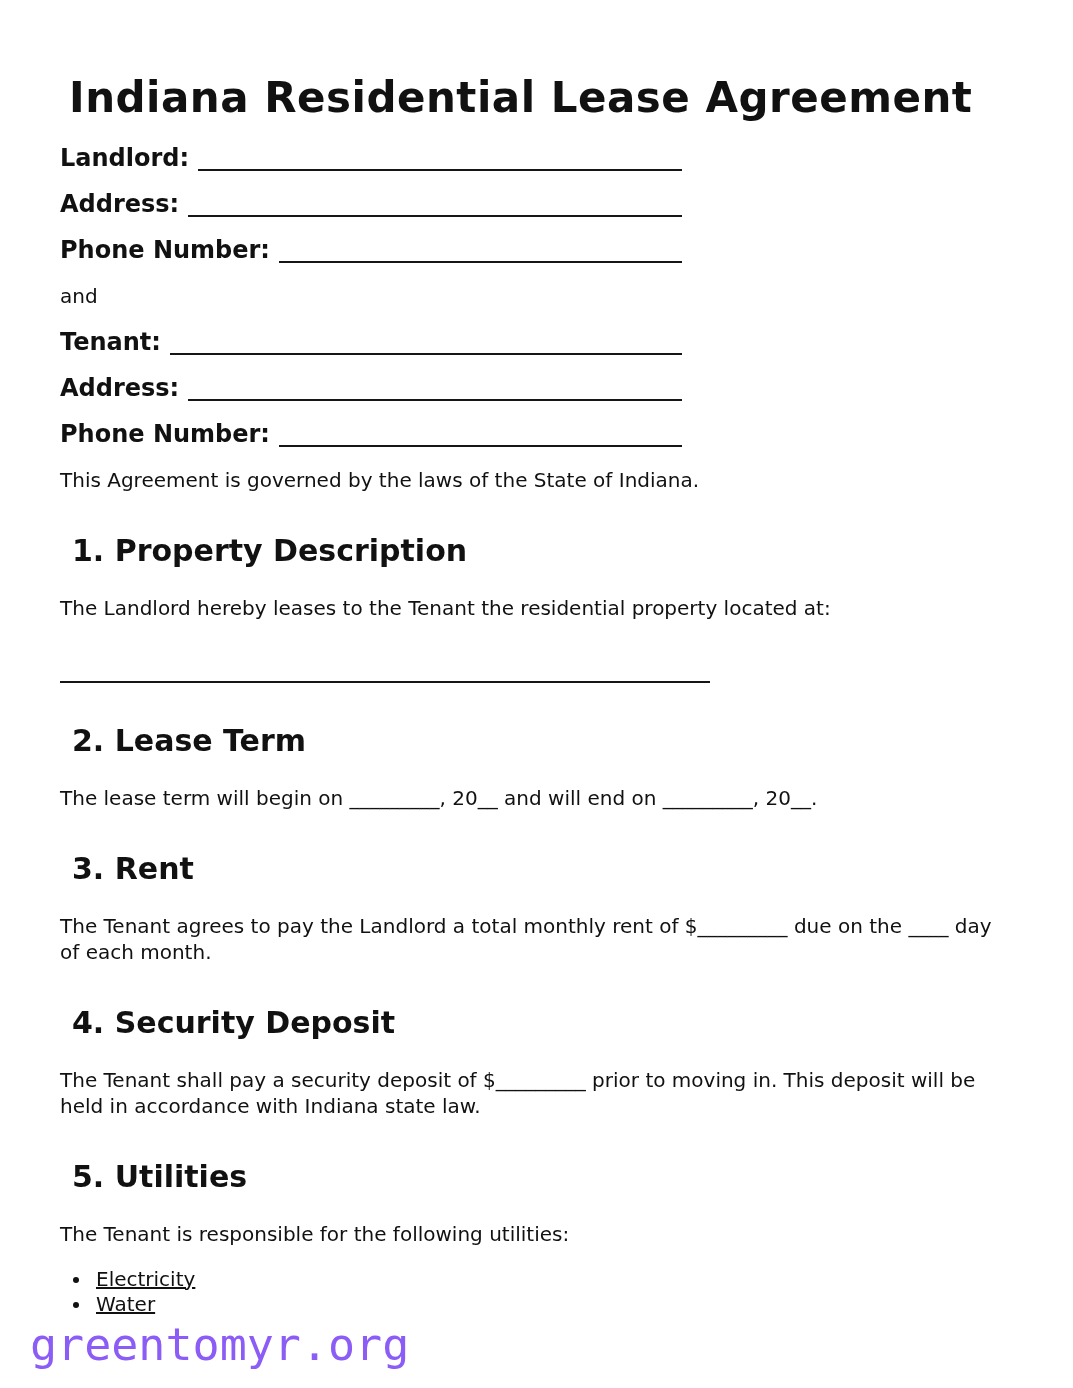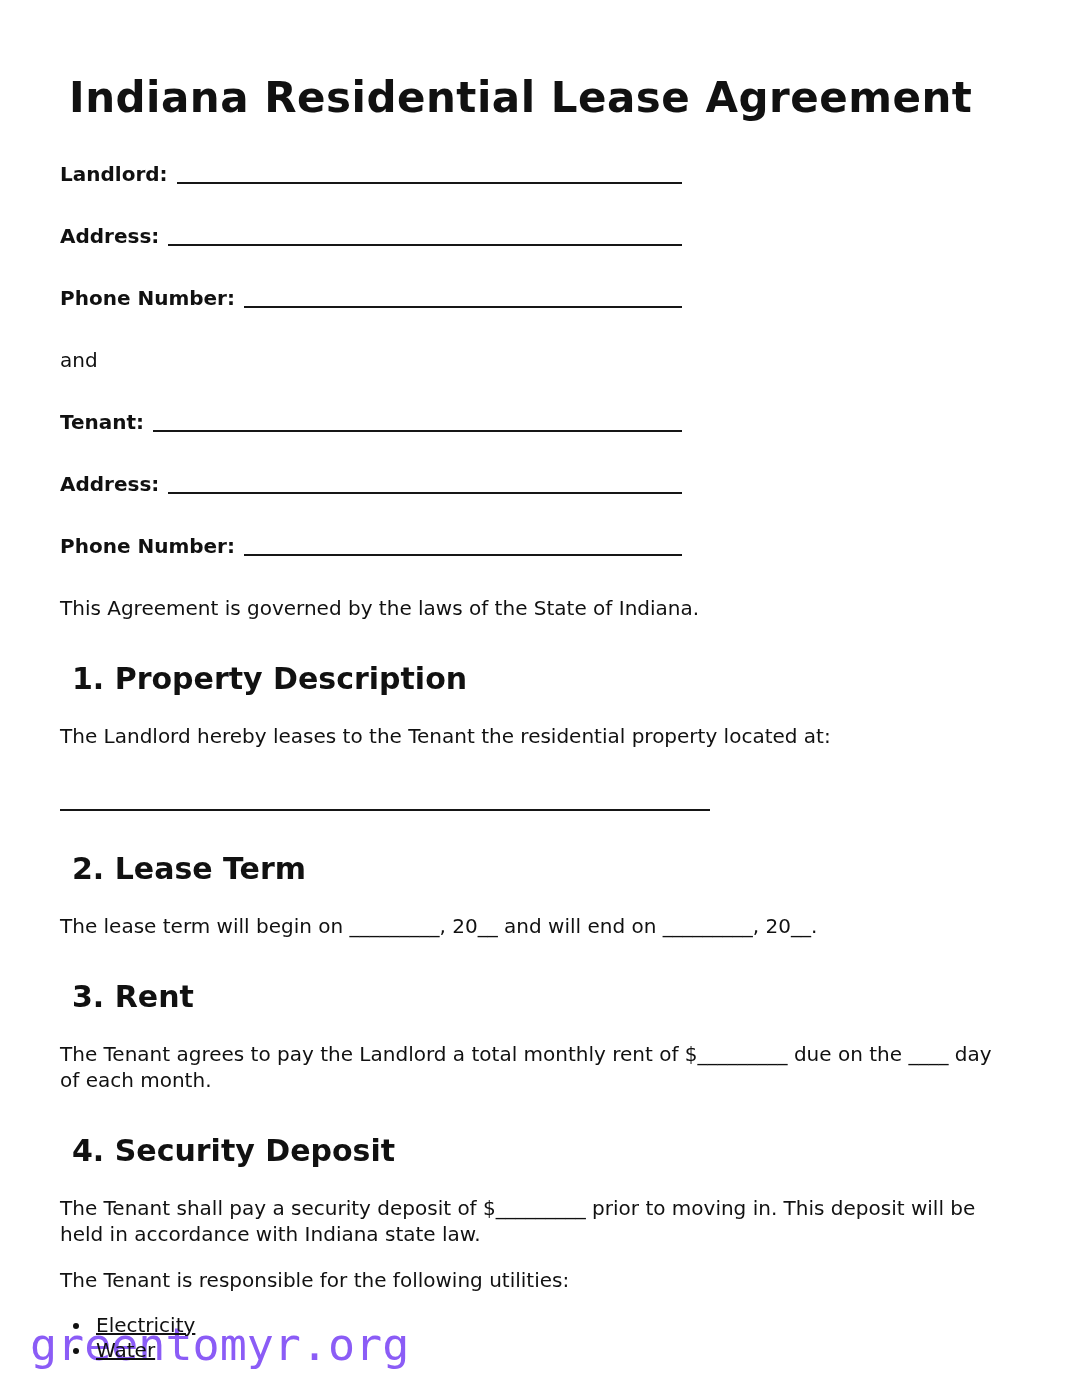--- a/index.html
+++ b/index.html
@@ -34,24 +34,24 @@
     margin: 40px 0 26px 12px;
   }
   p.body {
     font-size: 20px;
     line-height: 26px;
     margin: 20px 0;
     max-width: 958px;
   }
   .field {
     display: flex;
-    align-items: flex-start;
+    align-items: flex-end;
     width: 622px;
-    margin: 36px 0;
-    font-size: 20px;
+    margin: 20px 0;
+    font-size: 24px;
     line-height: 26px;
   }
   .field .label {
     font-weight: bold;
     white-space: nowrap;
   }
   .field .blank {
     flex: 1;
     height: 21px;
     margin-left: 9px;
@@ -135,20 +135,21 @@
 
   <h2>2. Lease Term</h2>
   <p class="body">The lease term will begin on _________, 20__ and will end on _________, 20__.</p>
 
   <h2>3. Rent</h2>
   <p class="body">The Tenant agrees to pay the Landlord a total monthly rent of $_________ due on the ____ day of each month.</p>
 
   <h2>4. Security Deposit</h2>
   <p class="body">The Tenant shall pay a security deposit of $_________ prior to moving in. This deposit will be held in accordance with Indiana state law.</p>
 
+  <h2>5. Utilities</h2>
   <p class="body">The Tenant is responsible for the following utilities:</p>
 
   <ul class="utilities">
     <li>Electricity</li>
     <li>Water</li>
 
   </ul>
 
 </div>
 

